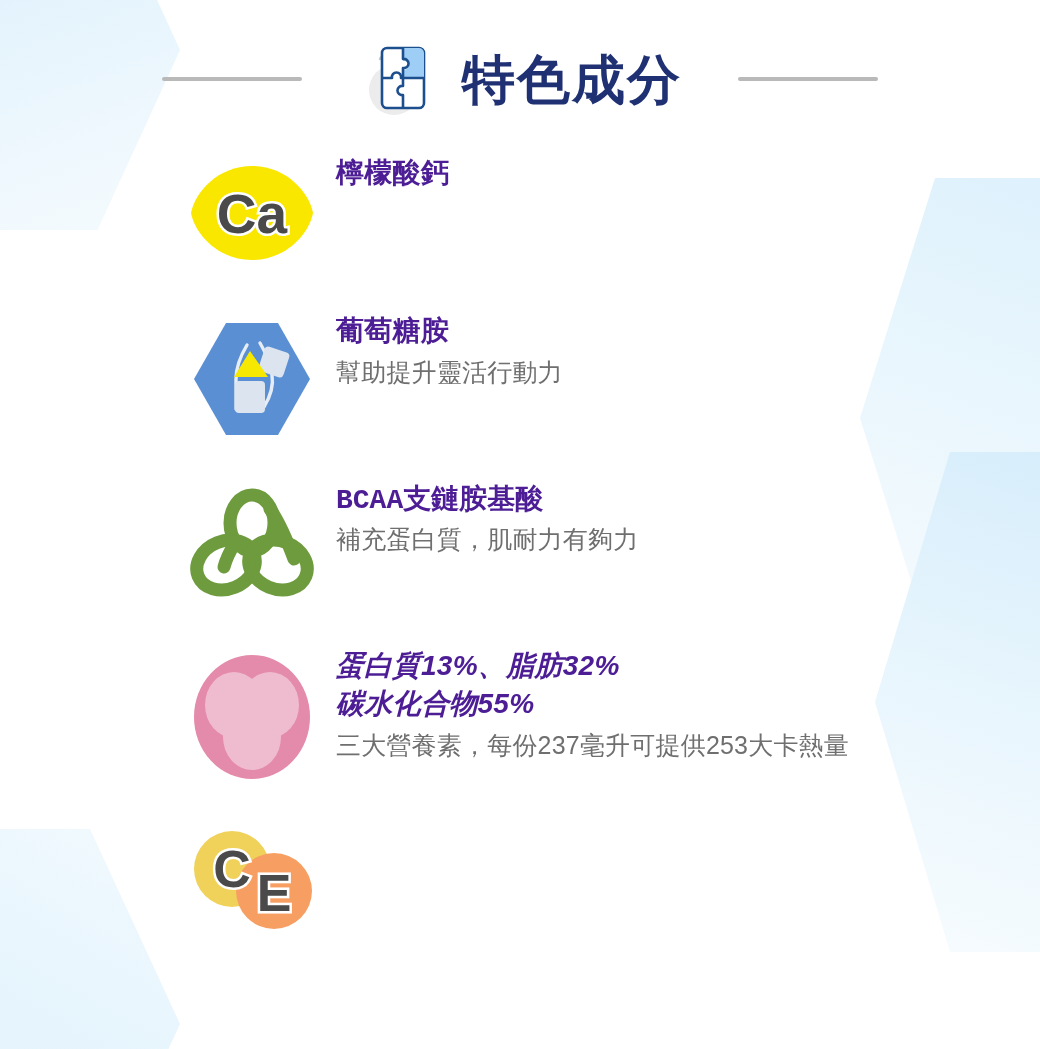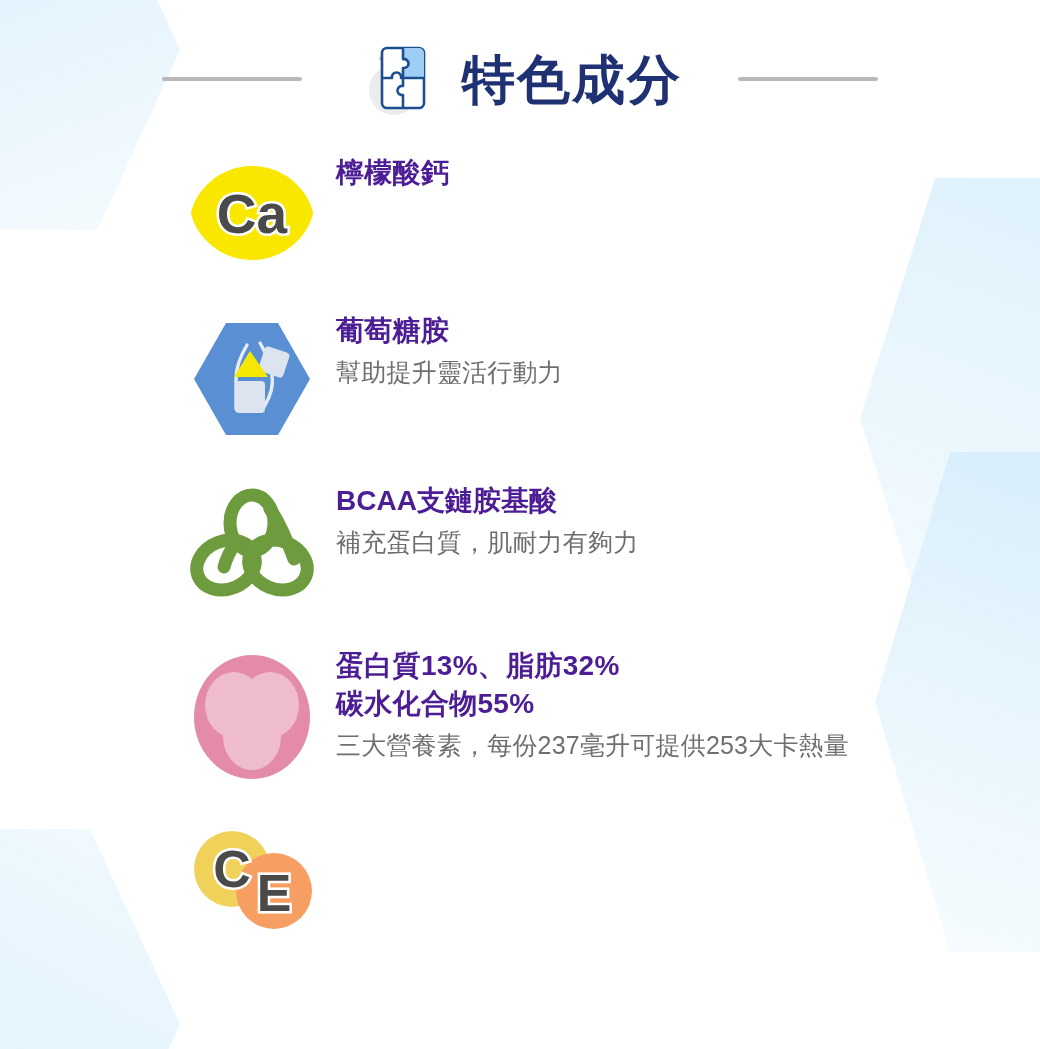--- a/index.html
+++ b/index.html
@@ -163,28 +163,28 @@
     font-size: 25px;
     color: #6f6f6f;
     line-height: 1.45;
     letter-spacing: 0.2px;
     margin-top: 4px;
   }
 
   
   .row-ca      { margin-top: 0px;  margin-bottom: 44px; }
   .row-gluco   { margin-bottom: 40px; }
-  .row-bcaa    { margin-bottom: 38px; }
+  .row-bcaa    { margin-bottom: 38px; font-family: Liberation Mono, monospace; }
   .row-macro   { margin-bottom: 36px; }
   .row-vit     { margin-bottom: 0px; }
 
   .row-bcaa .ing-title,
   .row-vit  .ing-title { letter-spacing: 0; }
 
-  .row-macro .ing-title { line-height: 1.36; }
+  .row-macro .ing-title { line-height: 1.36; font-style: italic; }
 </style>
 </head>
 <body>
 
 <div class="bg-layer">
   <div class="hex hex-tl"></div>
   <div class="hex hex-r1"></div>
   <div class="hex hex-r2"></div>
   <div class="hex hex-bl"></div>
 </div>

